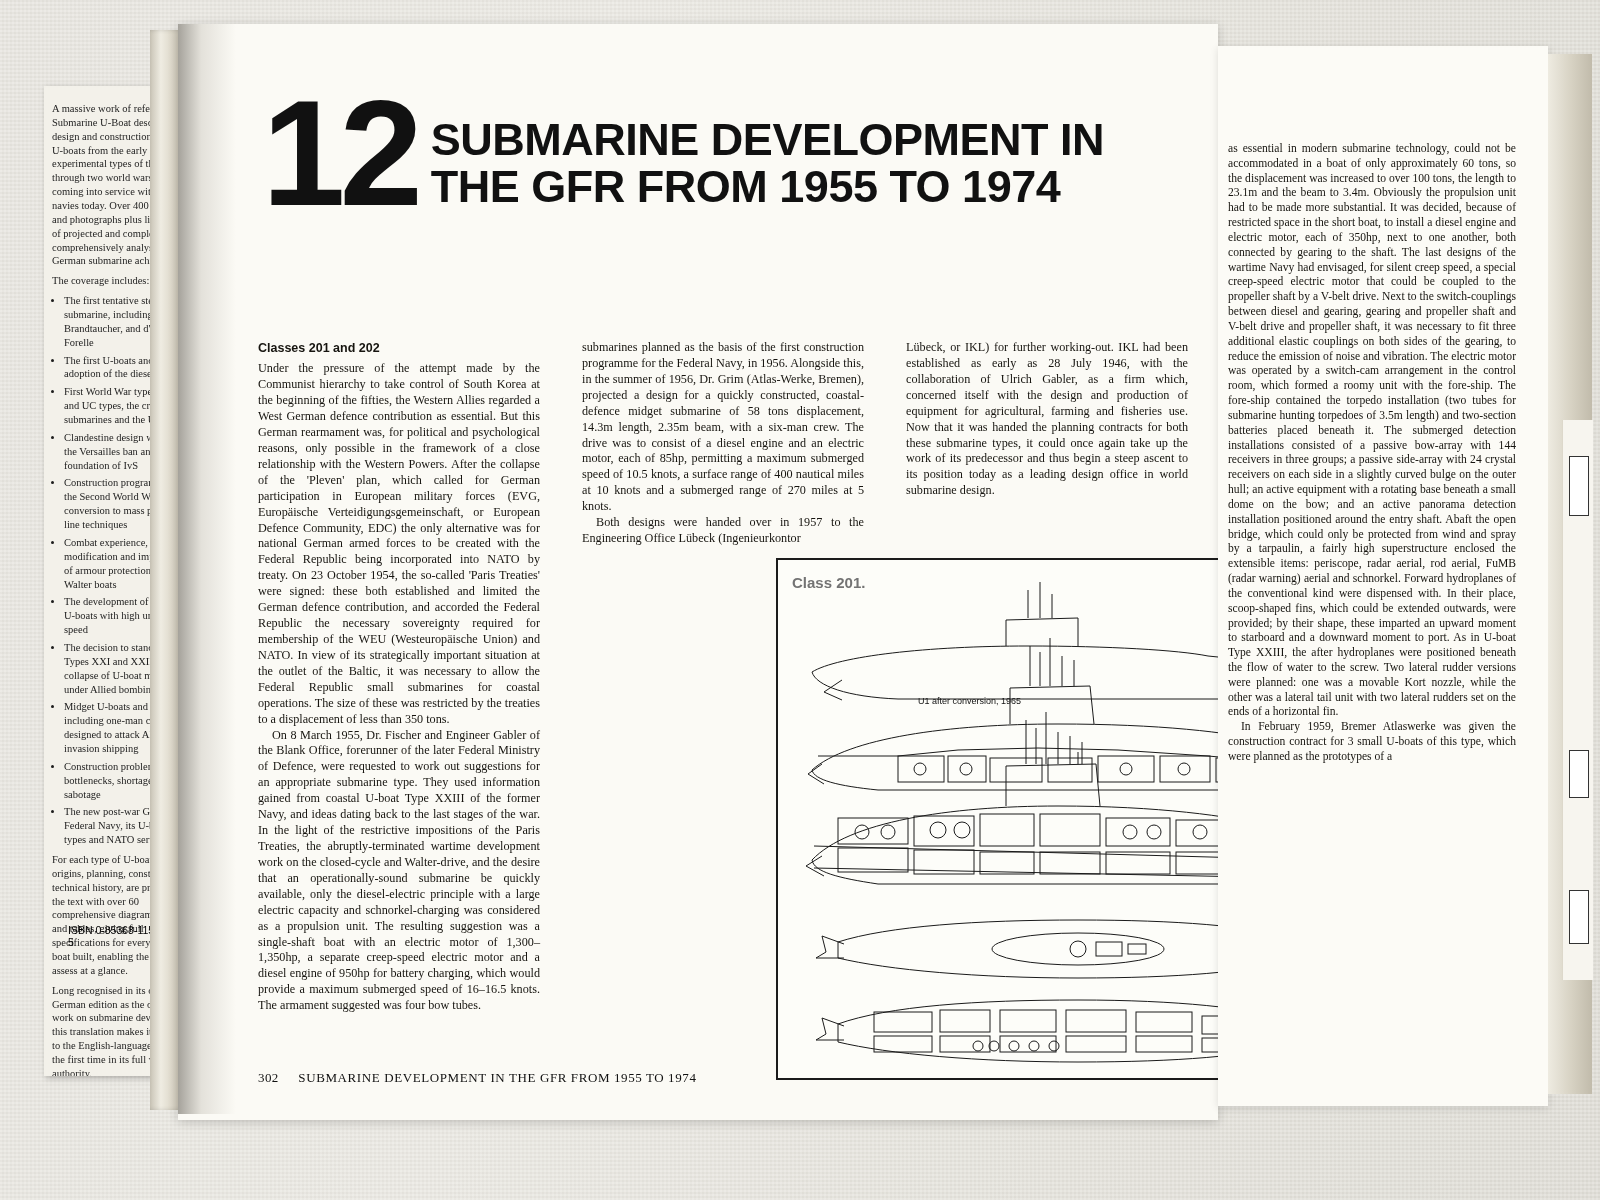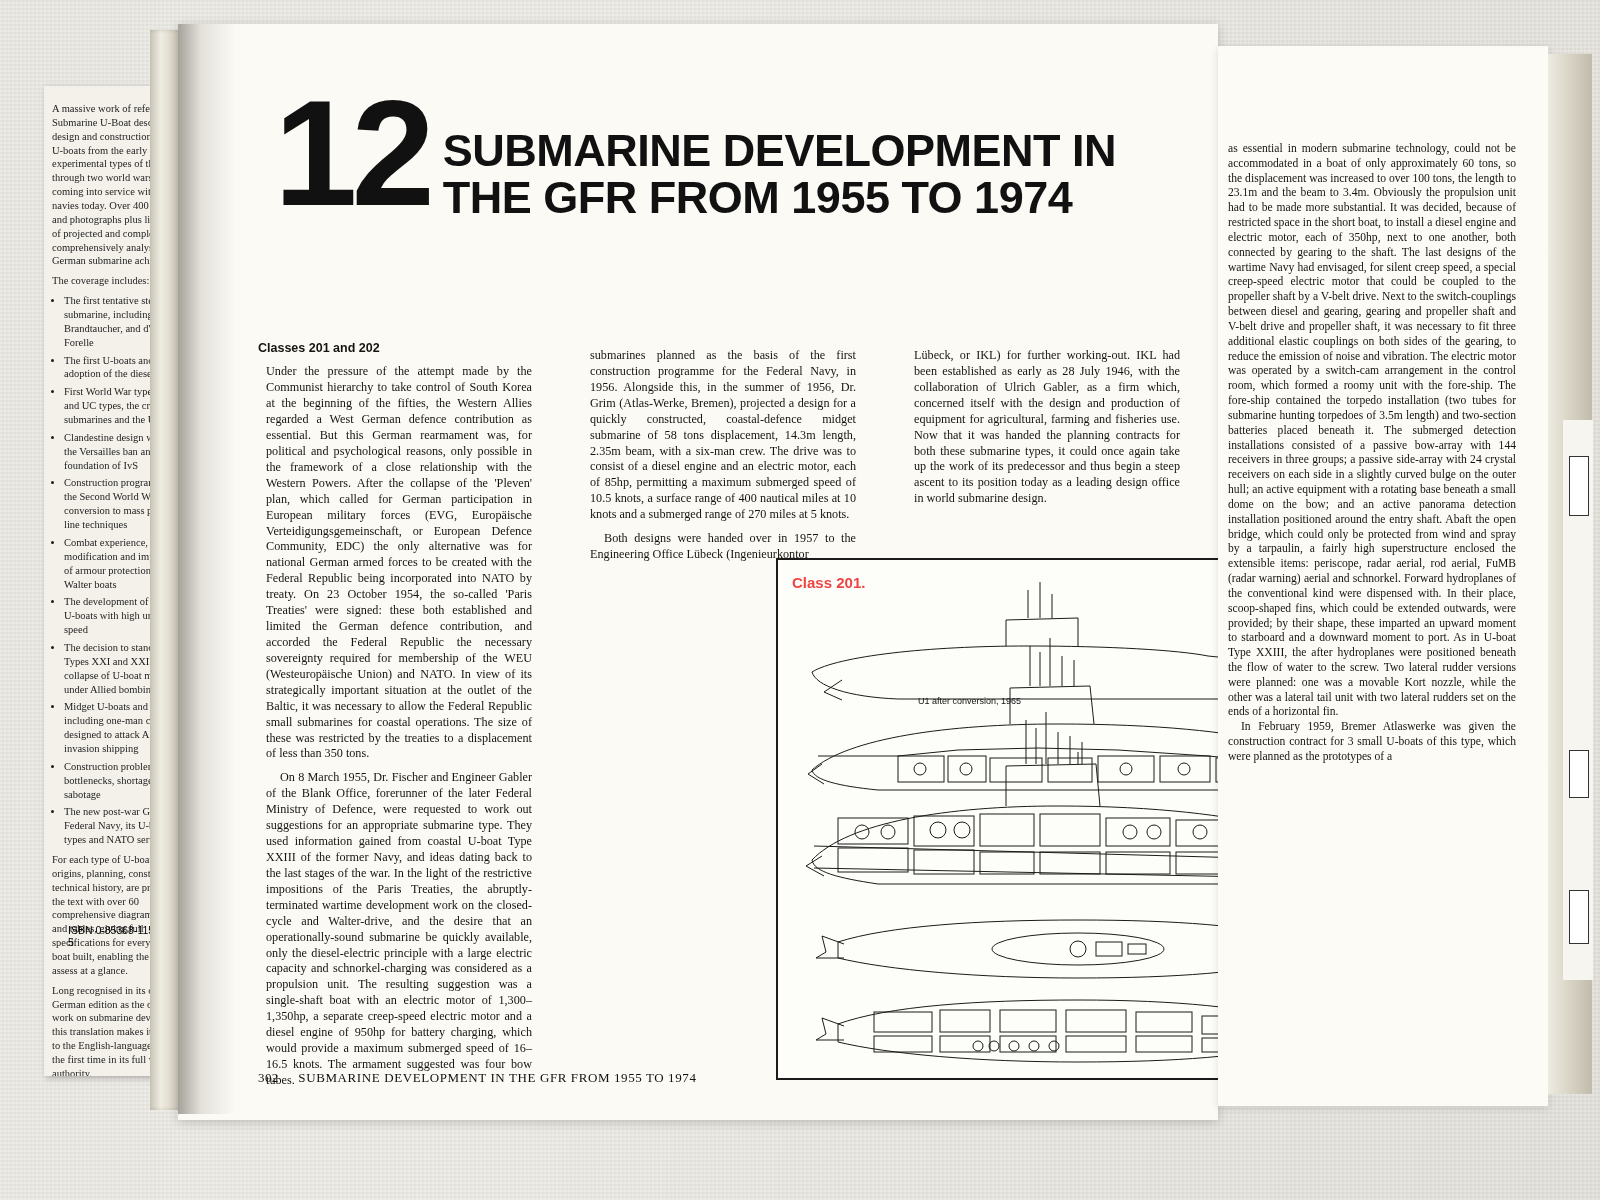--- a/index.html
+++ b/index.html
@@ -112,25 +112,25 @@
     top: 420px;
     width: 30px;
     height: 560px;
     background: #f7f5ef;
     border-left: 1px solid #ddd8cb;
   }
 
   
   .chapter {
     position: absolute;
-    left: 96px;
+    left: 84px;
     top: 60px;
     width: 920px;
     display: flex;
-    align-items: flex-end;
+    align-items: center;
   }
   .chapter-num {
     font-family: "Liberation Sans", sans-serif;
     font-weight: bold;
     font-size: 150px;
     line-height: 0.92;
     letter-spacing: -6px;
     color: #111;
     margin-right: 14px;
   }
@@ -161,41 +161,41 @@
     text-align: justify;
     color: #16140f;
     hyphens: auto;
   }
   .col h4 {
     font-family: "Liberation Sans", sans-serif;
     font-size: 12.5px;
     font-weight: bold;
     margin: 0 0 5px 0;
   }
-  .col p { margin: 8px; text-indent: 0; }
+  .col p { margin: 0; text-indent: 0; }
   .col p + p { text-indent: 14px; }
 
   
   .figure {
     position: absolute;
     left: 598px;
     top: 534px;
     width: 590px;
     height: 522px;
     border: 2px solid #1b1b1b;
     background: #fdfdf9;
     box-sizing: border-box;
     overflow: hidden;
   }
   .figure-caption {
     font-family: "Liberation Sans", sans-serif;
     font-weight: bold;
     font-size: 15px;
     margin: 14px 0 0 14px;
-    color: #ef4444;
+    color: #737373;
   }
   .scalebar {
     position: absolute;
     left: 580px;
     top: 76px;
     width: 150px;
     font-family: "Liberation Sans", sans-serif;
     font-size: 8px;
   }
   .scalebar .bar {

